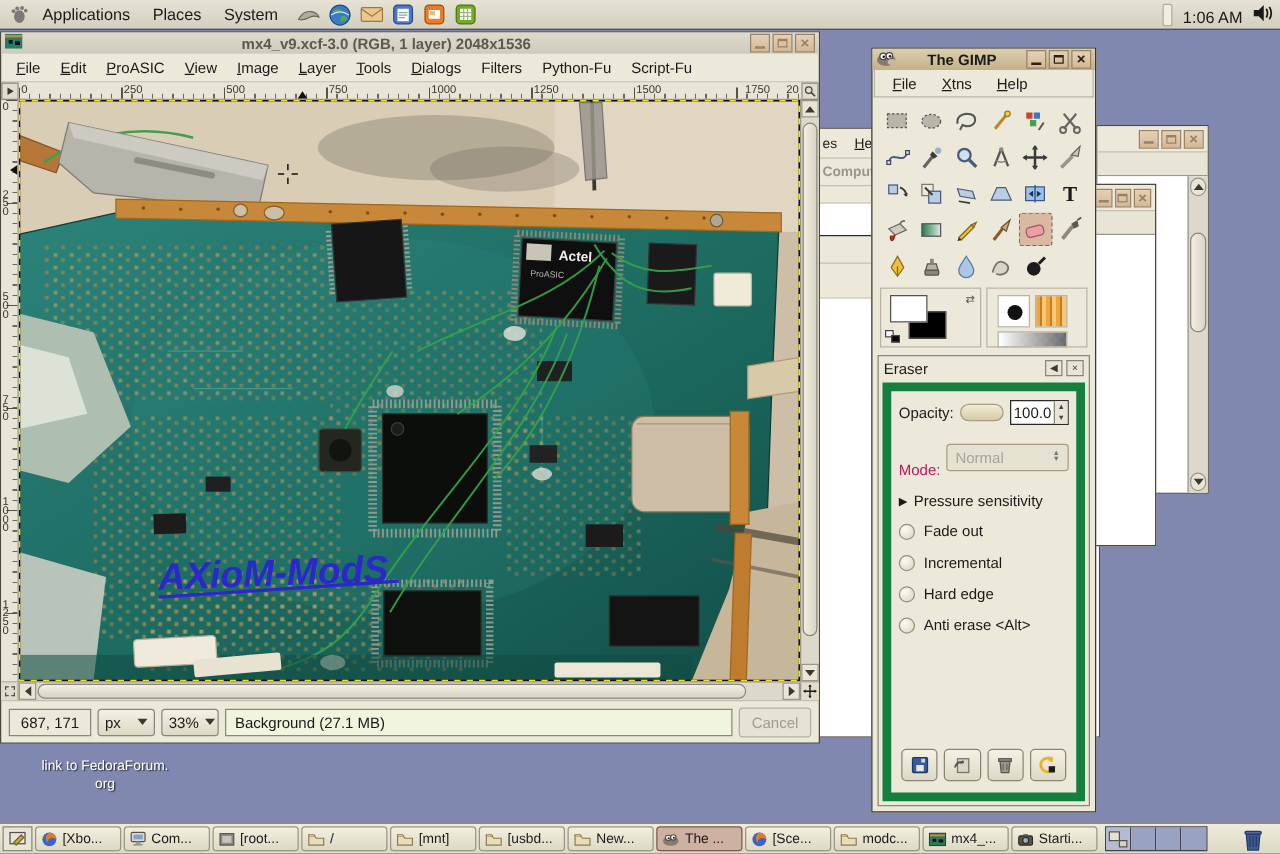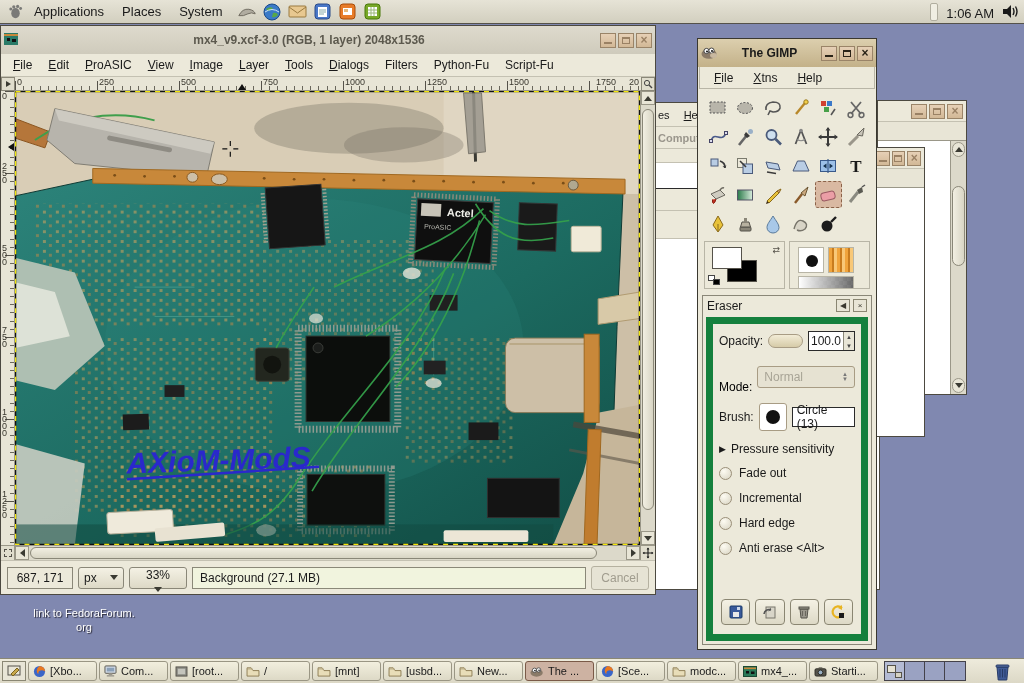--- a/index.html
+++ b/index.html
@@ -13,21 +13,21 @@
   .panel .menus{display:flex;align-items:center;gap:2px;}
   .panel .pmenu{padding:2px 8px;font-size:13px;}
   .launchers{display:flex;align-items:center;gap:3px;margin-left:6px;}
   .launch{width:22px;height:22px;display:flex;align-items:center;justify-content:center;}
   .panel-right{margin-left:auto;display:flex;align-items:flex-end;gap:8px;}
   .clock{font-size:13px;}
   .panel-sep{width:8px;height:18px;background:#f0eee2;border:1px solid #b0ad9e;border-radius:2px;}
 
   
   .win{position:absolute;background:#ece9da;border:1px solid #4c4940;}
-  .tbar{height:28px;display:flex;align-items:center;padding:0 3px;gap:3px;}
+  .tbar{height:17px;display:flex;align-items:center;padding:0 3px;gap:3px;}
   .tbar-inactive{background:linear-gradient(#dedacd,#cfcbbc);}
   .tbar-active{background:linear-gradient(#dccfae,#c3b189);}
   .ttl{flex:1;text-align:center;font-weight:bold;font-size:12px;}
   .ttl-inactive{color:#5c594e;}
   .wbtns{display:flex;gap:2px;}
   .wbtn{width:16px;height:15px;border:1px solid #9a8468;background:linear-gradient(#e6d0b6,#d2b896);
         display:flex;align-items:center;justify-content:center;font-size:10px;line-height:1;}
   .wbtn .gl-min{width:8px;height:3px;border-bottom:2px solid currentColor;margin-top:5px;}
   .wbtn .gl-max{width:8px;height:7px;border:1px solid currentColor;border-top-width:2px;}
   .wbtn .gl-close{font-size:12px;font-weight:bold;margin-top:-1px;}
@@ -105,21 +105,21 @@
   .ind-grad{position:absolute;left:8px;top:34px;width:56px;height:13px;border:1px solid #b8b5a6;
       background:linear-gradient(90deg,rgba(255,255,255,1),rgba(90,90,90,.85)),
                  repeating-conic-gradient(#b8b8b8 0% 25%,#e8e8e8 0% 50%) 0 0/8px 8px;}
   .dock{flex:1;margin:2px 4px 4px 4px;border:1px solid #8a8778;display:flex;flex-direction:column;min-height:0;}
   .dock-h{height:19px;display:flex;align-items:center;gap:3px;padding:0 4px;}
   .dock-h .dtitle{flex:1;font-size:12px;}
   .hbtn{width:14px;height:13px;border:1px solid #8a8672;background:#e8e5d6;display:flex;align-items:center;justify-content:center;font-size:8px;color:#3a382f;}
   .dock-b{flex:1;border:7px solid #15803d;margin:2px 3px 3px 3px;padding:7px 6px;display:flex;flex-direction:column;min-height:0;}
   .orow{display:flex;align-items:center;gap:5px;margin-bottom:9px;}
   .olab{font-size:12px;}
-  .olab-dis{color:#000000;margin-top:20px;}
+  .olab-dis{color:#be185d;margin-top:20px;}
   .slider{width:52px;height:14px;border:1px solid #a89c84;border-radius:8px;background:linear-gradient(#f2ecd6,#d6cba8);}
   .spin{display:flex;height:20px;border:1px solid #2a2a2a;background:#fff;}
   .spin .num{width:34px;display:flex;align-items:center;justify-content:flex-end;padding-right:2px;font-size:12px;}
   .spin .uds{width:11px;display:flex;flex-direction:column;border-left:1px solid #8a8778;background:#e8e5d6;}
   .spin .uds span{flex:1;display:flex;align-items:center;justify-content:center;font-size:6px;color:#444;}
   .combo{flex:1;height:22px;border:1px solid #a89c84;border-radius:3px;background:#e6e2d2;display:flex;align-items:center;padding:0 6px;color:#a8a496;font-size:12px;}
   .combo .duds{margin-left:auto;display:flex;flex-direction:column;font-size:6px;line-height:5px;color:#777;}
   .brushbtn{width:28px;height:28px;border:1px solid #a89c84;border-radius:3px;background:#fff;display:flex;align-items:center;justify-content:center;}
   .brushbtn i{width:14px;height:14px;background:#111;border-radius:50%;}
   .brushfield{flex:1;height:20px;border:1px solid #2a2a2a;background:#fff;display:flex;align-items:center;padding:0 4px;font-size:12px;}
@@ -563,21 +563,21 @@
             <path d="M11 1 L8.5 4.5 L13.5 4.5 Z M11 21 L8.5 17.5 L13.5 17.5 Z M1 11 L4.5 8.5 L4.5 13.5 Z M21 11 L17.5 8.5 L17.5 13.5 Z" fill="#1a1a1a"></path>
           </svg>
       </span>
     </div>
     <div class="statusbar">
       <span class="posbox">687, 171</span>
       <span class="drop" style="width:46px;">
         <span>px</span>
           <span class="arr a-dn"></span>
       </span>
-      <span class="drop" style="width:58px;flex-direction:column;">
+      <span class="drop" style="width:46px;">
         <span>33%</span>
           <span class="arr a-dn"></span>
       </span>
       <span class="statusfield">Background (27.1 MB)</span>
       <span class="cancelbtn">Cancel</span>
     </div>
   </div>
 
   <div class="win toolbox">
     <div class="tbar tbar-active">
@@ -837,27 +837,20 @@
         </div>
         <div class="orow">
           <span class="olab olab-dis">Mode:</span>
           <span class="combo">
             <span>Normal</span>
             <span class="duds">
                 <span>▲</span>
                 <span>▼</span>
               </span>
           </span>
-        </div>
-        <div class="orow">
-          <span class="olab">Brush:</span>
-          <span class="brushbtn">
-              <i></i>
-            </span>
-          <span class="brushfield">Circle (13)</span>
         </div>
         <div class="exrow">
           <span class="extri">▶</span>
           <span>Pressure sensitivity</span>
         </div>
         <div class="chkrow">
           <span class="chk"></span>
           <span>Fade out</span>
         </div>
         <div class="chkrow">

